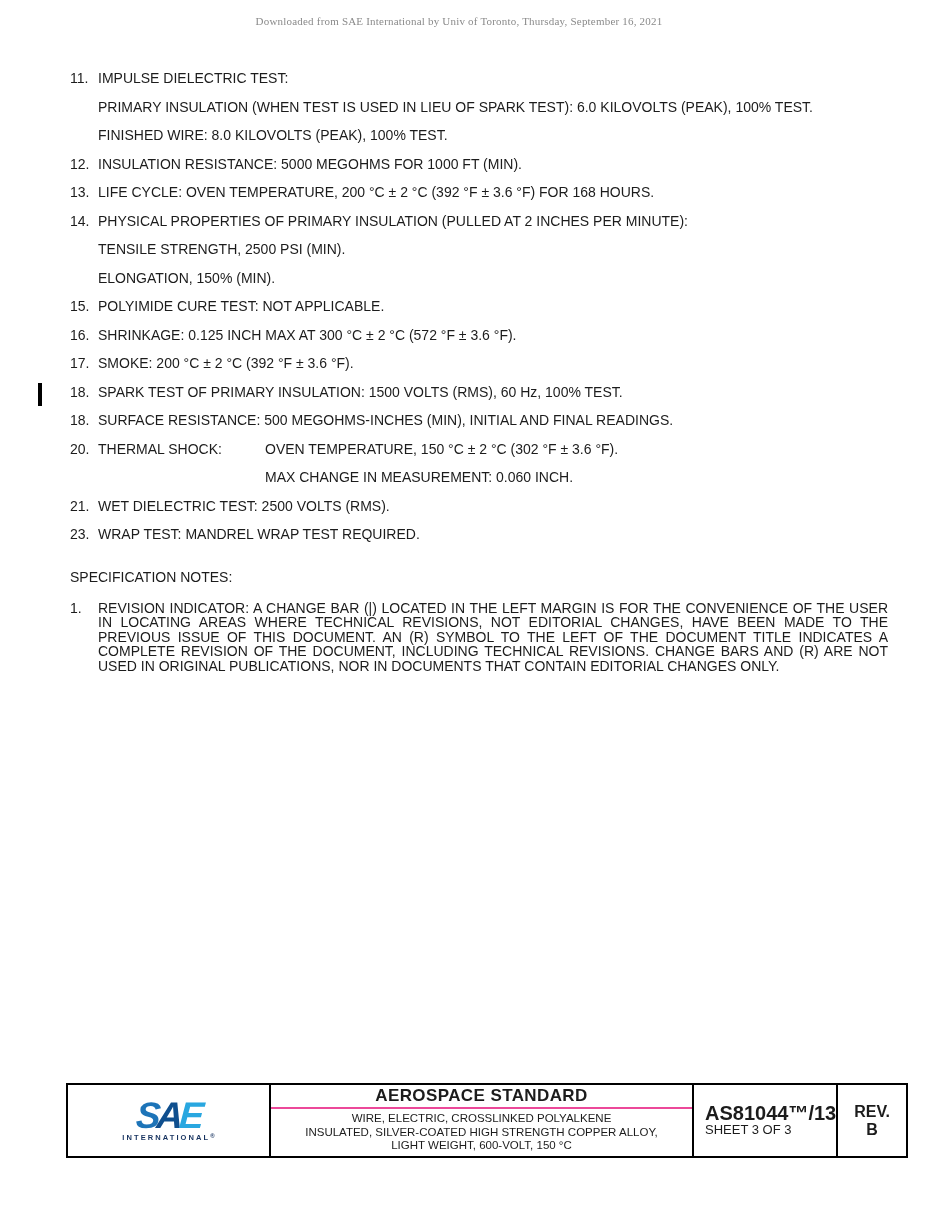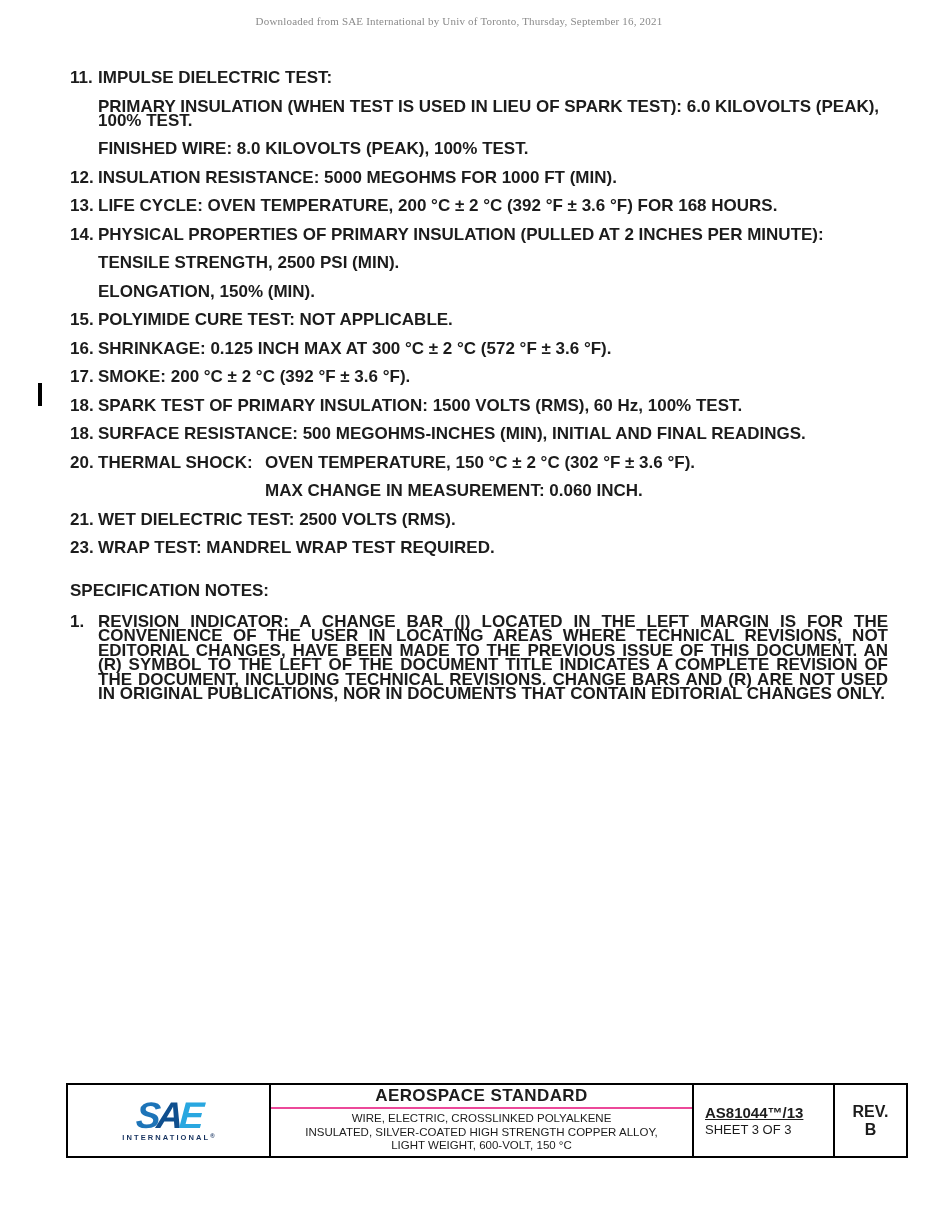--- a/index.html
+++ b/index.html
@@ -11,21 +11,21 @@
   .watermark{
     position:absolute;top:15px;left:8px;right:40px;text-align:center;
     font-family:"Liberation Serif", serif;font-size:11px;color:#8a8a8a;
     letter-spacing:0.2px;
   }
   .changebar{
     position:absolute;left:38px;top:383px;width:4px;height:23px;background:#000;
   }
   .content{
     position:absolute;left:70px;top:71px;width:818px;
-    font-size:17px;line-height:14px;font-weight:bold;
+    font-size:14px;line-height:14px;
   }
   .row{display:flex;margin-bottom:14.5px;}
   .num{flex:0 0 28px;}
   .lbl{flex:0 0 167px;}
   .txt{flex:1;}
   .notes-heading{margin:29px 0 17px 0;}
   .note .txt{text-align:justify;line-height:14.4px;}
 
   .titleblock{
     position:absolute;left:66px;top:1083px;width:842px;height:75px;
@@ -36,21 +36,21 @@
   .cell-title{flex:0 0 423px;border-left:2px solid #000;display:flex;flex-direction:column;}
   .title-band{
     flex:0 0 24px;border-bottom:2px solid #ec4899;display:flex;align-items:center;justify-content:center;
     font-weight:bold;font-size:17px;letter-spacing:0.4px;box-sizing:border-box;
   }
   .subtitle{
     flex:1;display:flex;flex-direction:column;align-items:center;justify-content:center;
     font-size:11.5px;line-height:13.5px;text-align:center;
   }
   .cell-doc{flex:0 0 141px;border-left:2px solid #000;display:flex;flex-direction:column;justify-content:center;padding-left:11px;}
-  .doc-number{font-weight:bold;font-size:15px;line-height:18px;text-decoration:underline;}
+  .doc-number{font-weight:bold;font-size:20px;line-height:18px;}
   .sheet{font-size:13px;line-height:16px;}
   .cell-rev{
     flex:1;border-left:2px solid #000;display:flex;flex-direction:column;
     align-items:center;justify-content:center;font-weight:bold;font-size:16px;line-height:18px;text-align:center;
   }
   .sae-letters{
     font-weight:bold;font-style:italic;font-size:37px;line-height:31px;letter-spacing:-4px;
     transform:skewX(-4deg);
   }
   .ls{color:#1d74b8}

